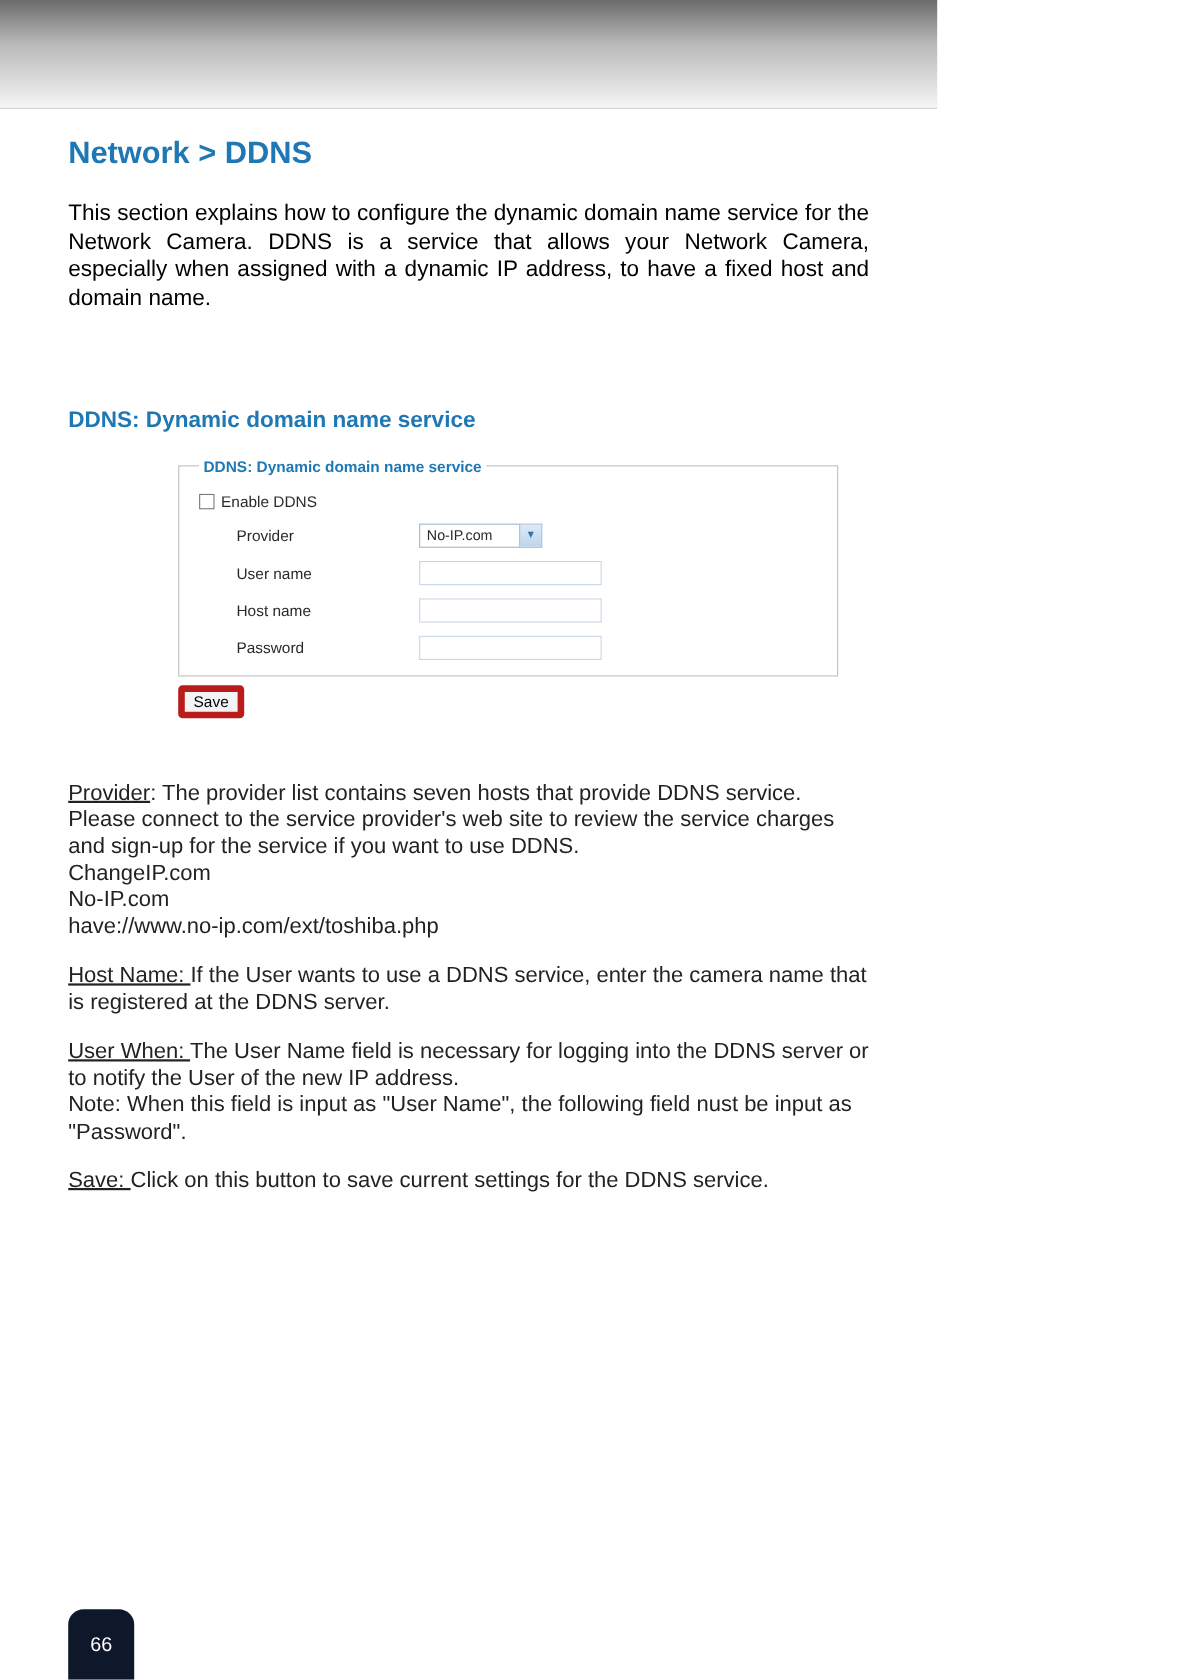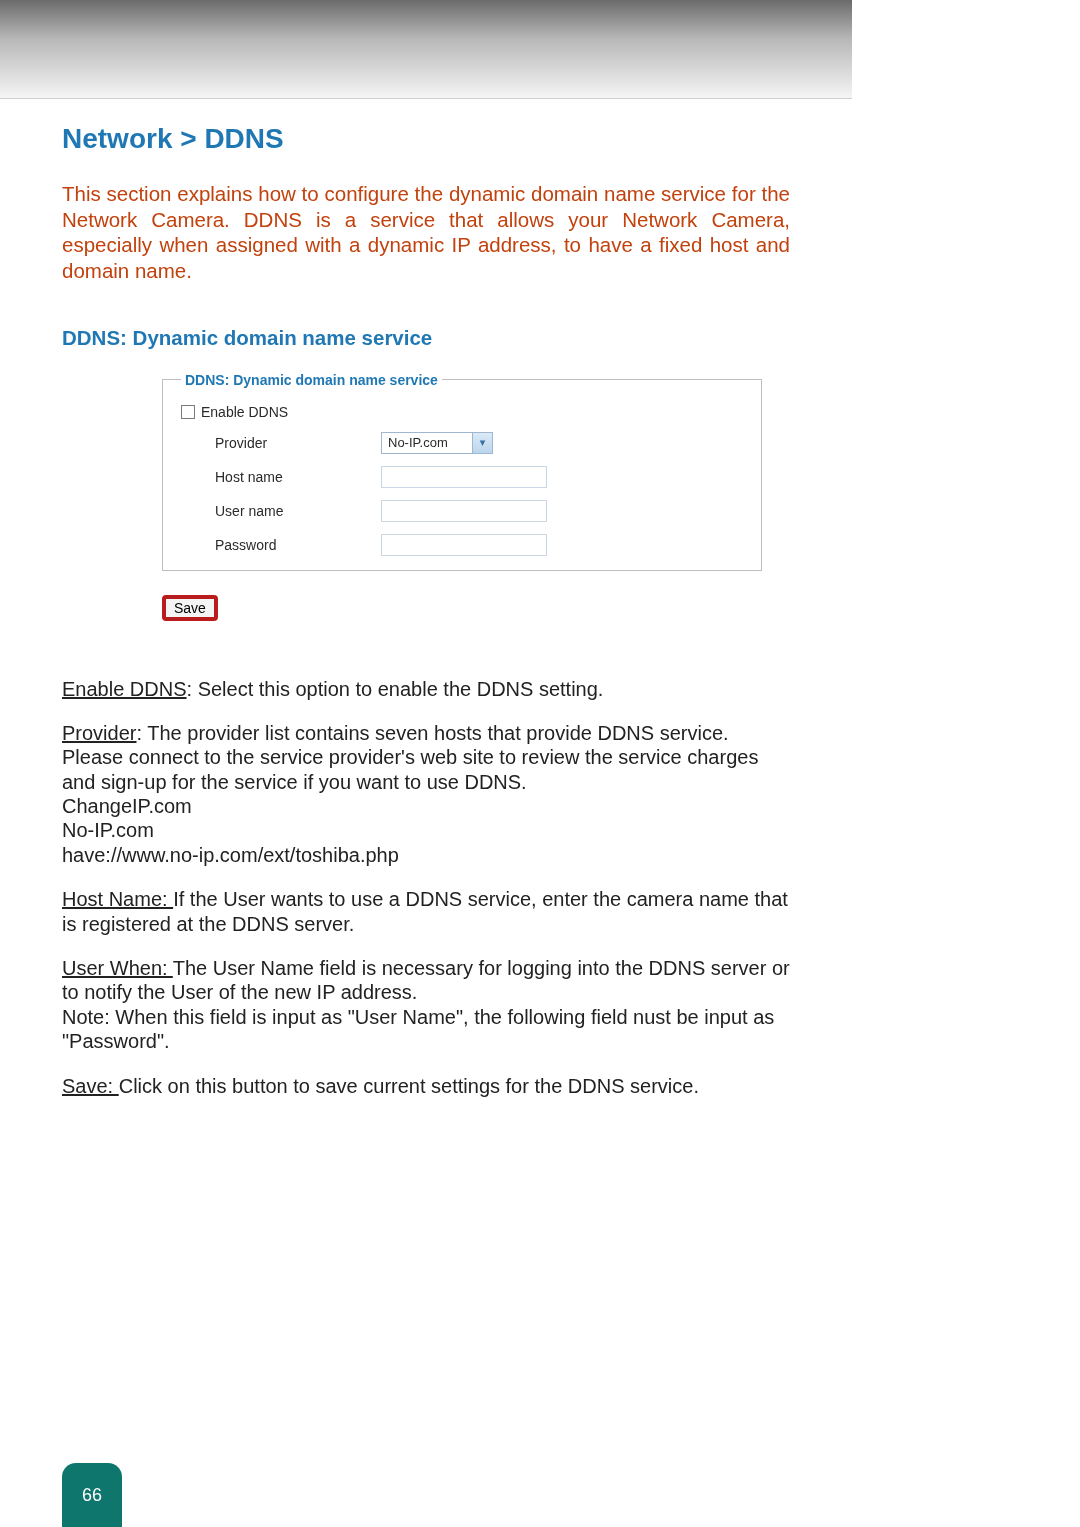--- a/index.html
+++ b/index.html
@@ -14,24 +14,24 @@
     padding: 24px 62px 0 62px;
   }
   .breadcrumb {
     color: #1f78b4;
     font-size: 28px;
     font-weight: bold;
     margin-bottom: 26px;
   }
   .intro {
     font-size: 20.5px;
-    color: #c2410c;
+    color: #000000;
     text-align: justify;
     line-height: 1.25;
-    margin-bottom: 42px;
+    margin-bottom: 86px;
   }
   .subheading {
     color: #1f78b4;
     font-size: 20.5px;
     font-weight: bold;
     margin-bottom: 22px;
   }
   .panel-wrap {
     margin-left: 100px;
     margin-bottom: 30px;
@@ -78,40 +78,40 @@
   .txt {
     border: 1px solid #c9d7e5;
     height: 22px;
     width: 166px;
     background: #fff;
     padding: 0 4px;
     font-size: 13px;
   }
   .save-btn {
     display: inline-block;
-    border: 4px solid #b91c1c;
+    border: 6px solid #b91c1c;
     border-radius: 4px;
     padding: 1px 8px;
     font-size: 14px;
     background: #f4f4f4;
     margin-left: 0;
-    margin-top: 24px;
+    margin-top: 8px;
     cursor: pointer;
   }
   .section-gap { height: 26px; }
   .doc-line { font-size: 20px; color: #222; line-height: 1.22; }
   .doc-block { margin-bottom: 20px; }
   .ul { text-decoration: underline; }
   .page-num-tab {
     position: absolute;
     left: 62px;
     bottom: 0;
     width: 60px;
     height: 64px;
-    background: #0f766e;
+    background: #0f172a;
     border-top-left-radius: 14px;
     border-top-right-radius: 14px;
     color: #fff;
     font-size: 18px;
     display: flex;
     align-items: center;
     justify-content: center;
   }
   .page-root { position: relative; width: 852px; height: 1527px; }
   .chev { font-size: 11px; line-height: 1; }
@@ -147,50 +147,45 @@
           <div class="select">
             <span class="sel-text">No-IP.com</span>
             <span class="sel-arrow">
                   <span class="chev">▾</span>
                 </span>
           </div>
         </div>
       </div>
 
       <div class="row">
+        <div class="lbl-col">User name</div>
+        <div class="ctl-col">
+          <input class="txt" value="" style="">
+        </div>
+      </div>
+
+      <div class="row">
         <div class="lbl-col">Host name</div>
-        <div class="ctl-col">
-          <input class="txt" value="" style="">
-        </div>
-      </div>
-
-      <div class="row">
-        <div class="lbl-col">User name</div>
         <div class="ctl-col">
           <input class="txt" value="" style="">
         </div>
       </div>
 
       <div class="row">
         <div class="lbl-col">Password</div>
         <div class="ctl-col">
           <input class="txt" type="password" value="" style="">
         </div>
       </div>
     </fieldset>
     <span class="save-btn">Save</span>
   </div>
 
   <div class="section-gap"></div>
 
-  <div class="doc-block">
-    <p class="doc-line">
-      <span class="ul">Enable DDNS</span><span>: Select this option to enable the DDNS setting.</span>
-    </p>
-  </div>
 
   <div class="doc-block">
     <p class="doc-line">
       <span class="ul">Provider</span><span>: The provider list contains seven hosts that provide DDNS service. Please connect to the service provider's web site to review the service charges and sign-up for the service if you want to use DDNS.</span>
     </p>
     <p class="doc-line">ChangeIP.com</p>
     <p class="doc-line">No-IP.com</p>
     <p class="doc-line">have://www.no-ip.com/ext/toshiba.php</p>
   </div>
 

